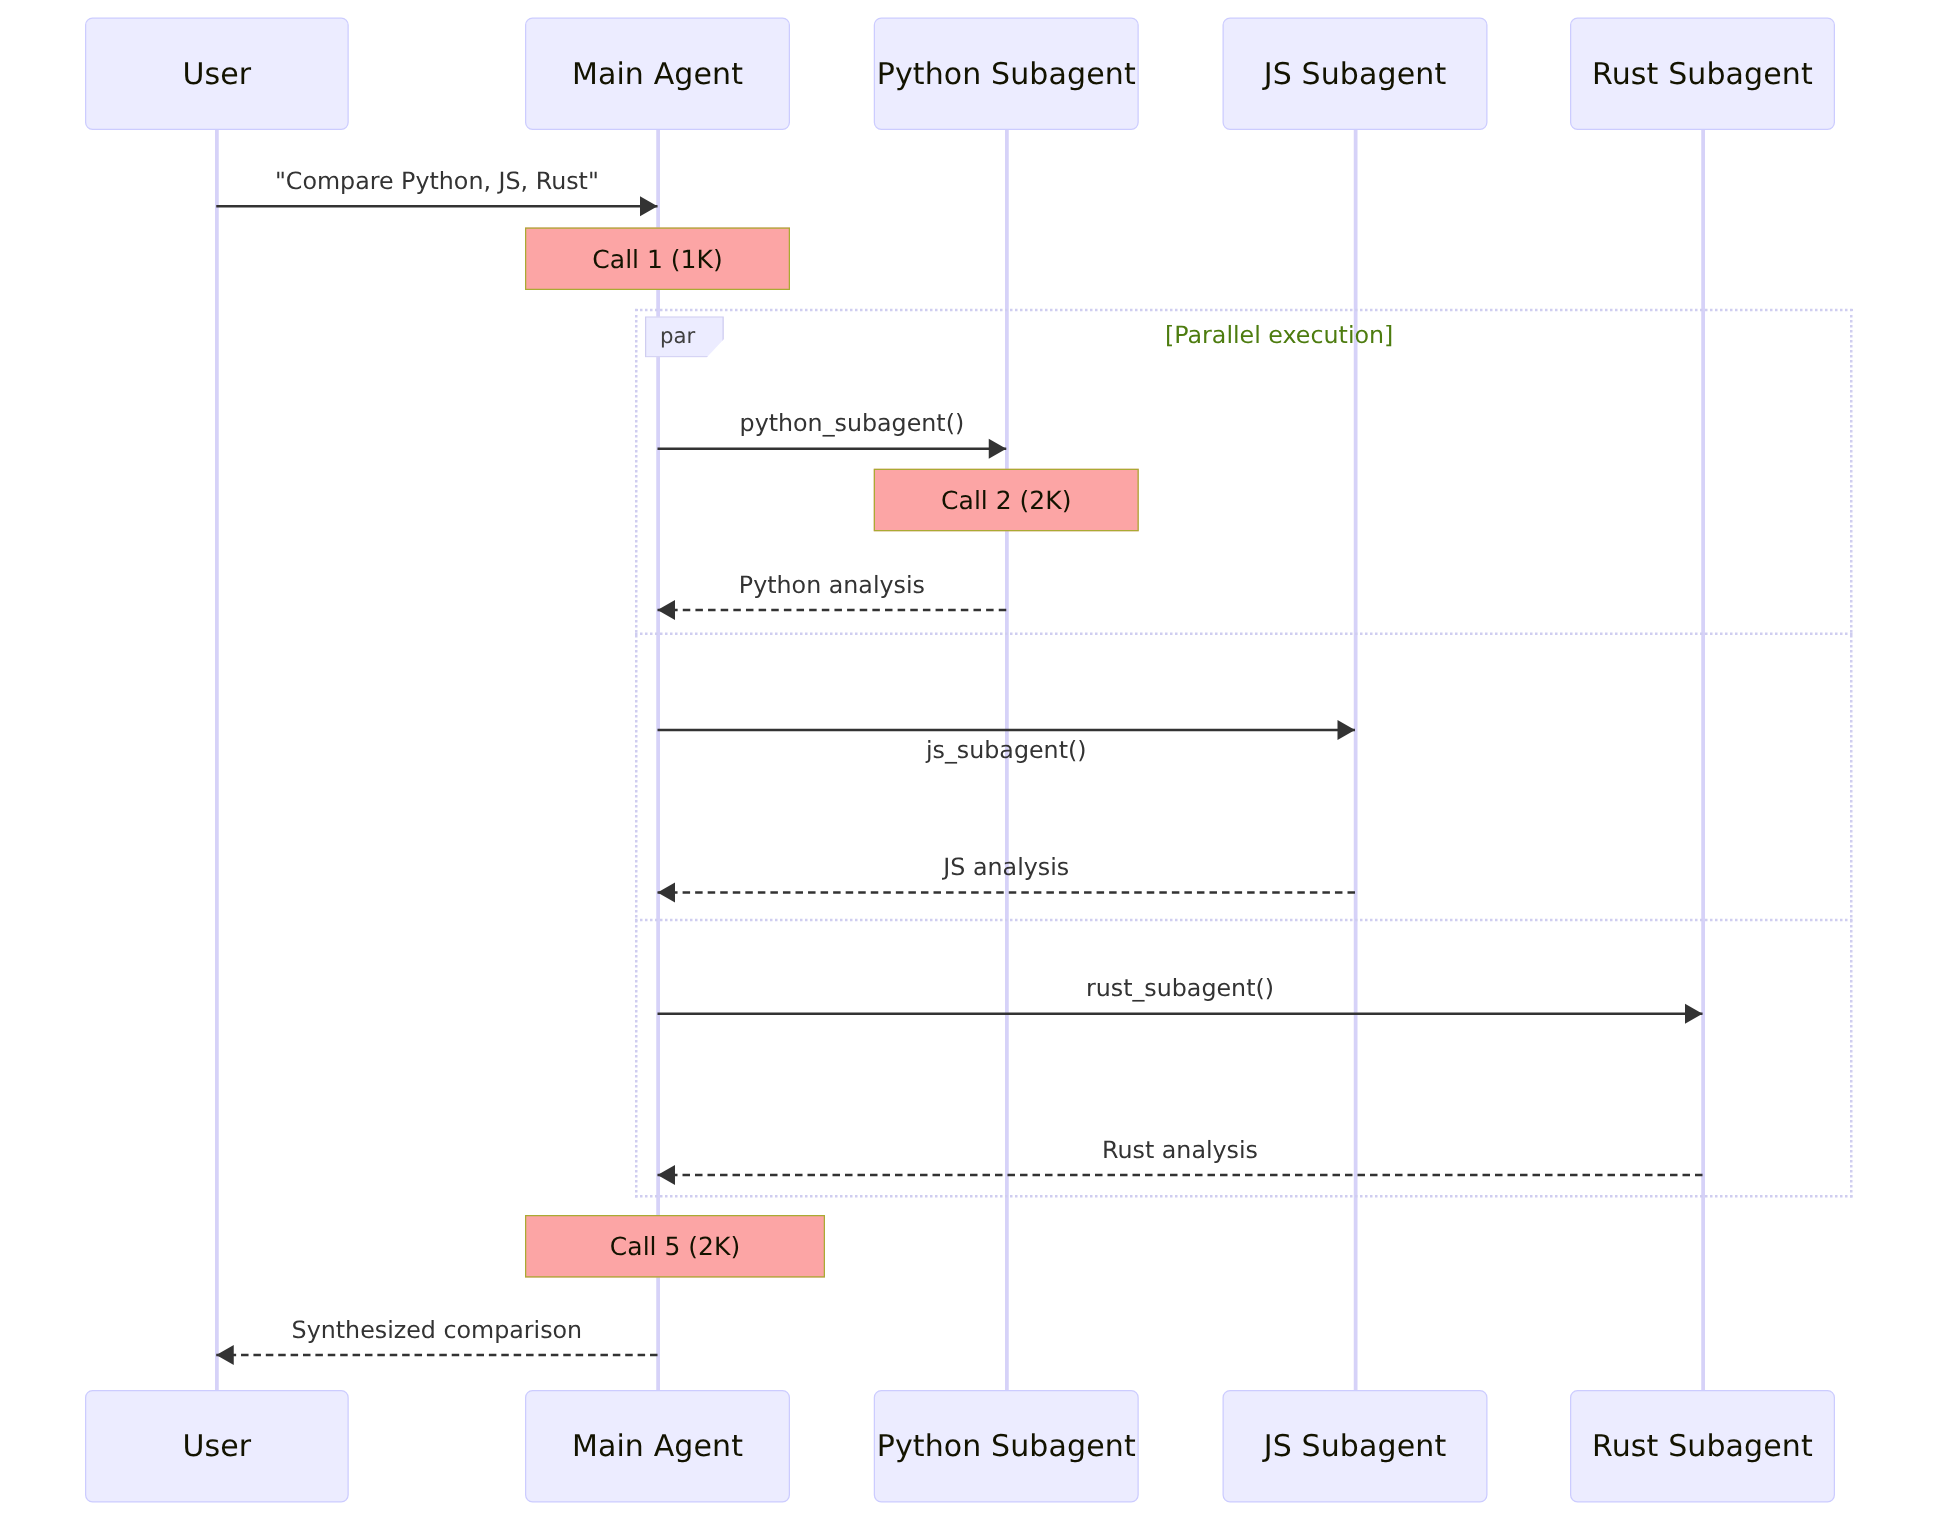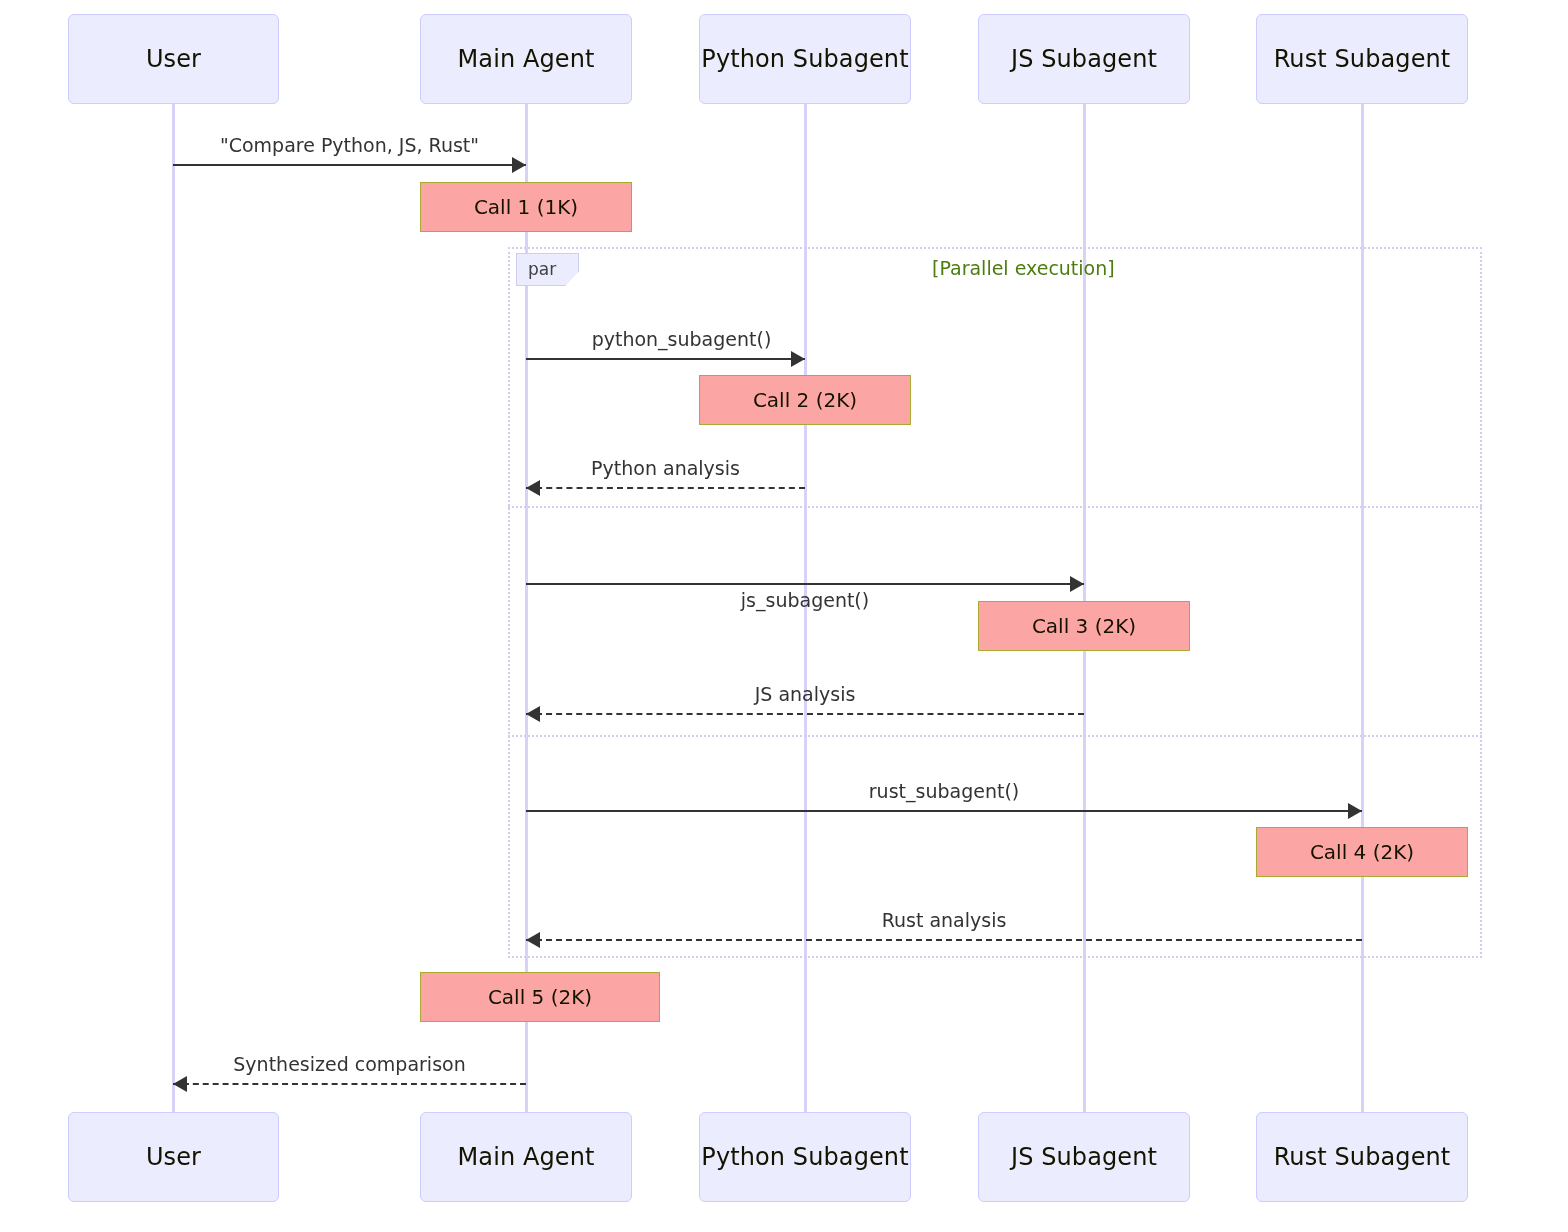--- a/index.html
+++ b/index.html
@@ -185,22 +185,16 @@
     <div class="msg-label" style="left: 944px; top: 909px;">Rust analysis</div>
     <div class="msg-line dashed" style="left: 173px; top: 1083px; width: 353px;"></div>
     <div class="arrow-head left" style="left: 173px; top: 1076px;"></div>
     <div class="msg-label" style="left: 349.5px; top: 1053px;">Synthesized comparison</div>
     <div class="note-box" style="left: 420px; top: 182px; width: 212px; height: 50px;">
       <span>Call 1 (1K)</span>
     </div>
     <div class="note-box" style="left: 699px; top: 375px; width: 212px; height: 50px;">
       <span>Call 2 (2K)</span>
     </div>
-    <div class="note-box" style="left: 978px; top: 601px; width: 212px; height: 50px;">
-      <span>Call 3 (2K)</span>
-    </div>
-    <div class="note-box" style="left: 1256px; top: 827px; width: 212px; height: 50px;">
-      <span>Call 4 (2K)</span>
-    </div>
     <div class="note-box" style="left: 420px; top: 972px; width: 240px; height: 50px;">
       <span>Call 5 (2K)</span>
     </div>
   </div>
 
 </body></html>

